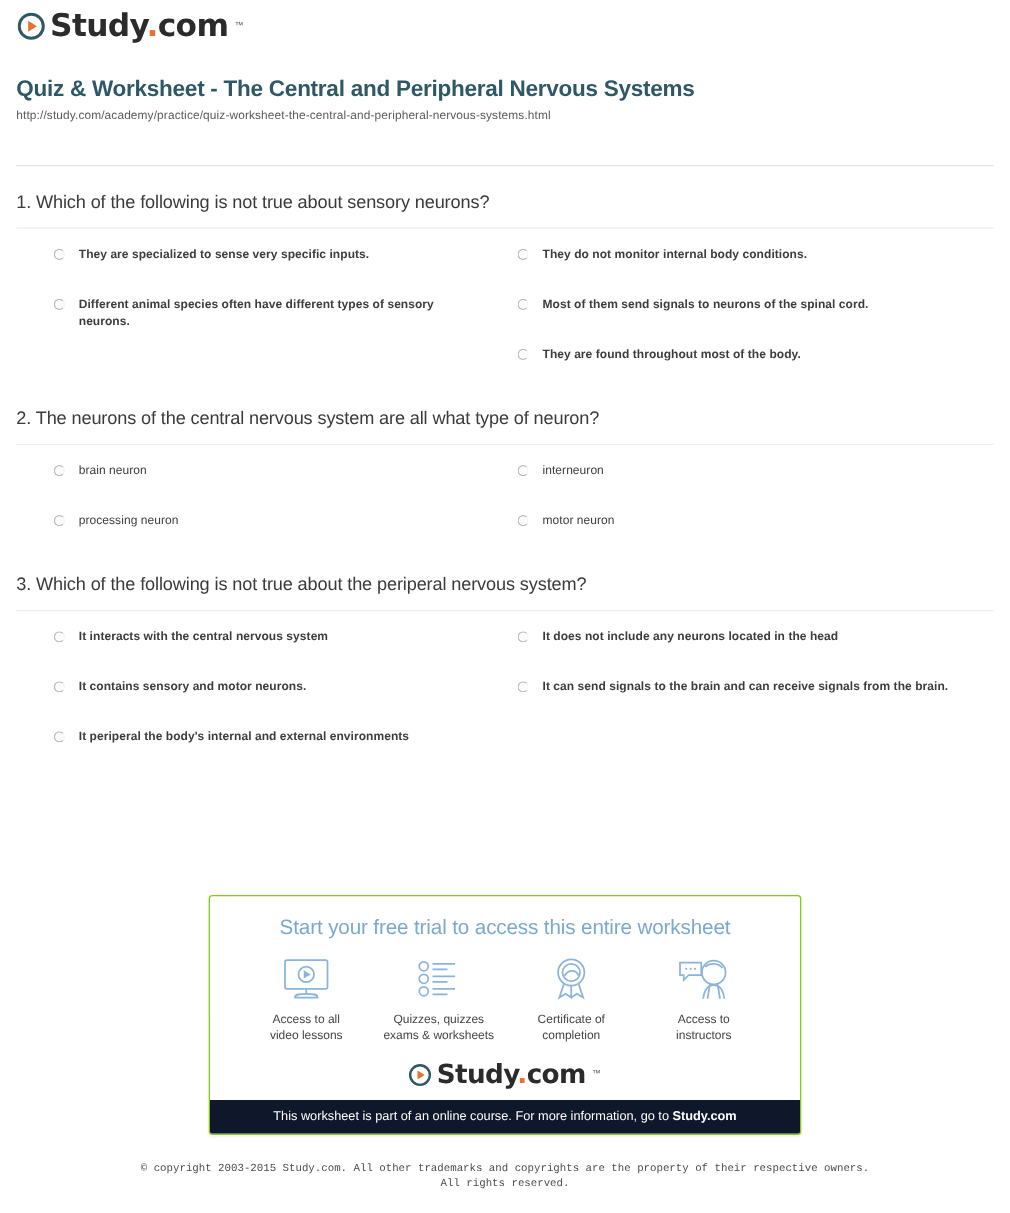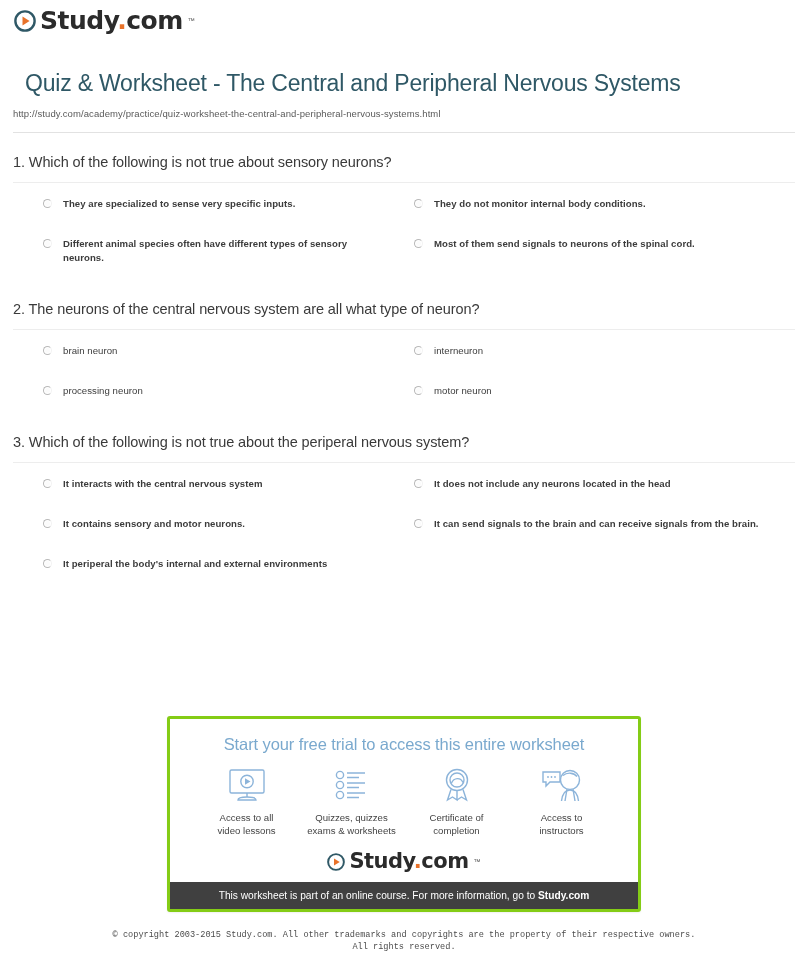--- a/index.html
+++ b/index.html
@@ -57,24 +57,24 @@
   #header-logo .logo-mark { width: 22px; height: 22px; }
 
   
   .title-block {
     position: absolute;
     left: 13px;
     top: 58px;
     width: 780px;
   }
   .page-title {
-    margin: 12px;
-    font-size: 23px;
+    margin: 0;
+    font-size: 18px;
     line-height: 26px;
-    font-weight: normal;
+    font-weight: bold;
     color: #2f5866;
     font-family: "Liberation Sans", sans-serif;
     letter-spacing: -0.2px;
   }
   .page-url {
     margin: 3px 0 0 0;
     font-size: 9.5px;
     color: #5a5a5a;
     letter-spacing: 0.1px;
     font-family: "Liberation Sans", sans-serif;
@@ -151,21 +151,21 @@
   }
   .answer-label.bold { font-weight: bold; }
 
   
   .promo {
     position: absolute;
     left: 167px;
     top: 716px;
     width: 474px;
     box-sizing: border-box;
-    border: 3px solid #84cc16;
+    border: 1px solid #84cc16;
     border-radius: 3px;
     background: #ffffff;
     box-shadow: 0 1px 2px rgba(0,0,0,0.06);
     overflow: hidden;
   }
   .promo-inner {
     padding: 16px 14px 10px 14px;
     text-align: center;
   }
   .promo-title {
@@ -209,21 +209,21 @@
   }
   .promo-logo-row {
     margin-top: 14px;
     display: flex;
     justify-content: center;
   }
   #promo-logo .logo-text { font-size: 21px; }
   #promo-logo .logo-mark { width: 18px; height: 18px; }
 
   .promo-banner {
-    background: #404040;
+    background: #0f172a;
     color: #ffffff;
     text-align: center;
     font-size: 10.2px;
     padding: 8px 0;
     font-family: "Liberation Sans", sans-serif;
   }
   .promo-banner b { font-weight: bold; }
 
   
   .footer {
@@ -276,20 +276,24 @@
             </label>
           </div>
           <div class="answers-col right">
             <label class="answer">
               <span class="radio"></span>
               <span class="answer-label bold">They do not monitor internal body conditions.</span>
             </label>
             <label class="answer">
               <span class="radio"></span>
               <span class="answer-label bold">Most of them send signals to neurons of the spinal cord.</span>
+            </label>
+            <label class="answer">
+              <span class="radio"></span>
+              <span class="answer-label bold">They are found throughout most of the body.</span>
             </label>
           </div>
         </div>
       </div>
       <div class="question">
         <div class="q-text">2. The neurons of the central nervous system are all what type of neuron?</div>
         <div class="q-rule"></div>
         <div class="answers">
           <div class="answers-col left">
             <label class="answer">

